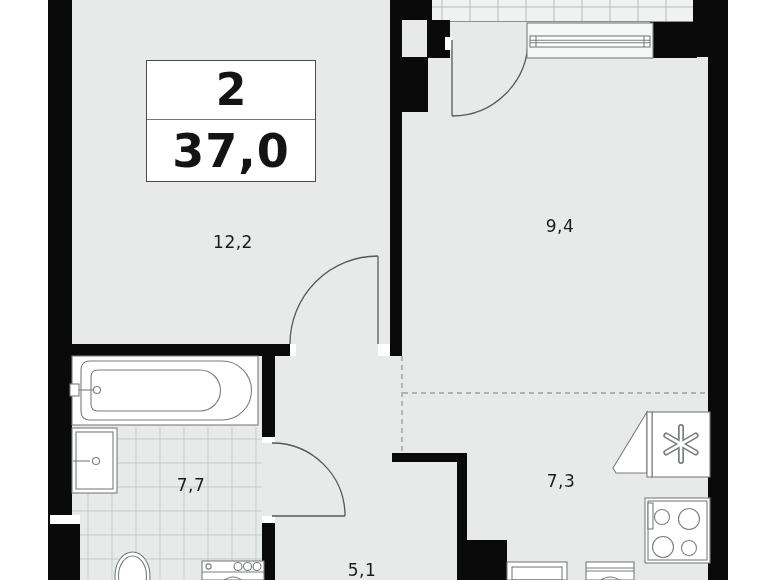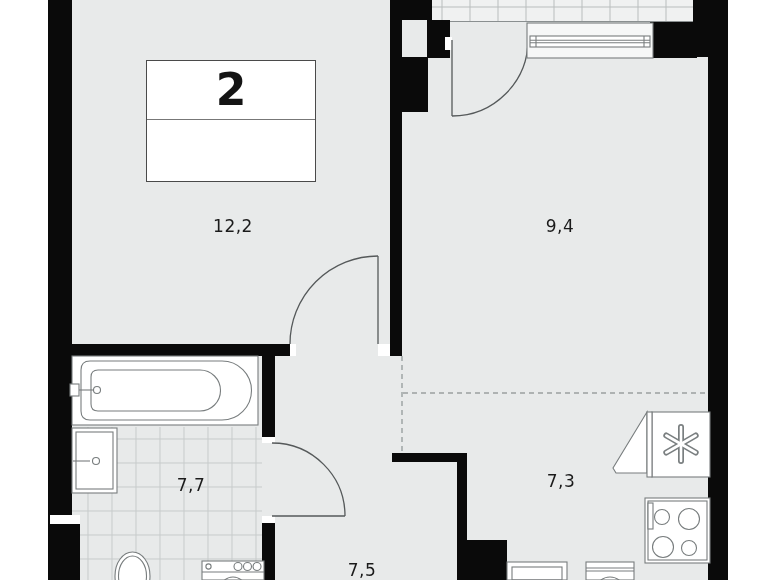--- a/index.html
+++ b/index.html
@@ -199,21 +199,22 @@
     <rect x="586" y="562" width="48" height="18"></rect>
     <line x1="586" y1="568" x2="634" y2="568"></line>
     <line x1="586" y1="571" x2="634" y2="571"></line>
     <circle cx="610" cy="592" r="15" fill="none"></circle>
   </g>
 
 </svg>
 
   <div class="info-box">
     <div class="row1">2</div>
+    <div class="row2">37,0</div>
   </div>
 
-  <div class="room-label" style="left:233px;top:226px">12,2</div>
+  <div class="room-label" style="left:233px;top:242px">12,2</div>
   <div class="room-label" style="left:560px;top:226px">9,4</div>
   <div class="room-label" style="left:191px;top:485px">7,7</div>
   <div class="room-label" style="left:561px;top:481px">7,3</div>
-  <div class="room-label" style="left:362px;top:570px">7,5</div>
+  <div class="room-label" style="left:362px;top:570px">5,1</div>
 
 </div>
 
 </body></html>

